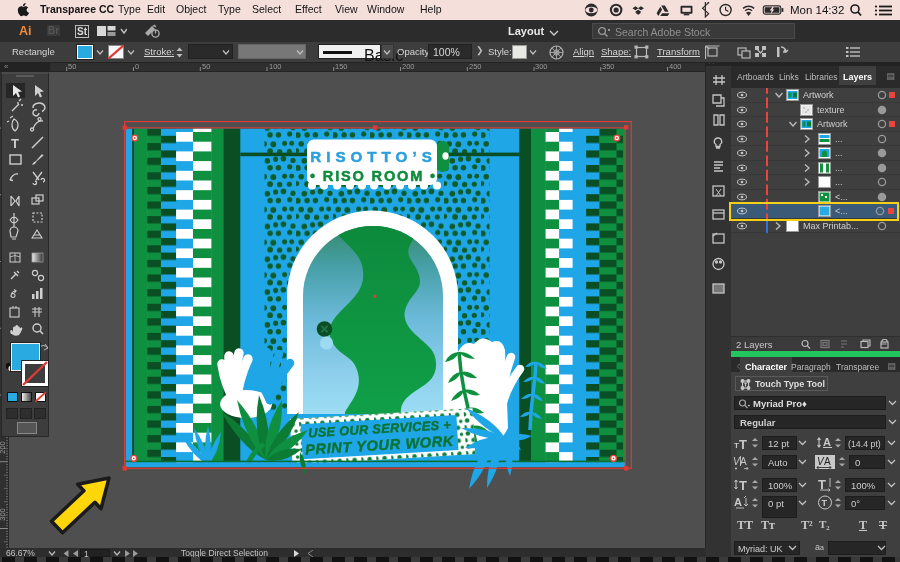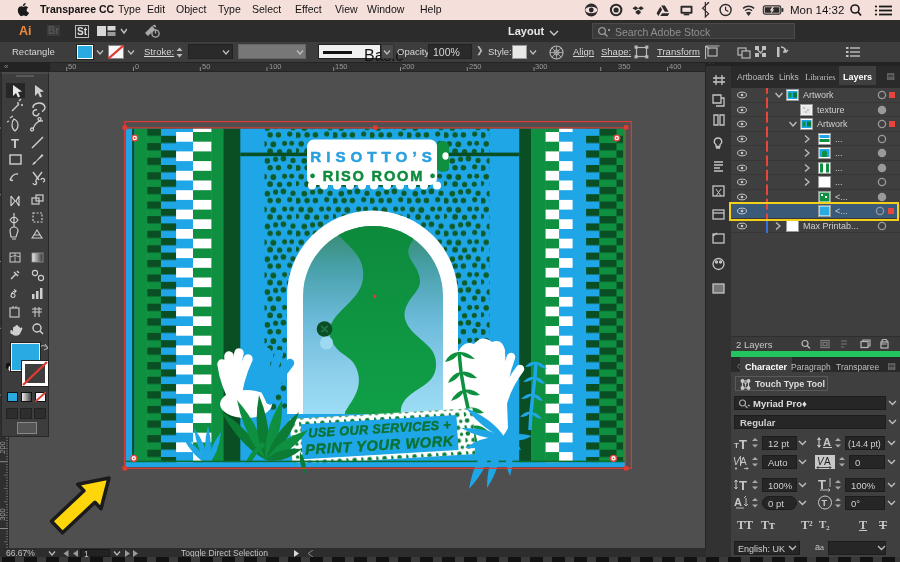--- a/index.html
+++ b/index.html
@@ -467,21 +467,21 @@
       <rect x="655.4" y="7" width="1" height="3" fill="#686868"></rect>
     </svg>
 <i style="left:19px;">50</i>
 <i style="left:86px;">0</i>
 <i style="left:153px;">50</i>
 <i style="left:220px;">100</i>
 <i style="left:286px;">150</i>
 <i style="left:353px;">200</i>
 <i style="left:420px;">250</i>
 <i style="left:486px;">300</i>
-<i style="left:569px;text-align:right;">350</i>
+<i style="left:553px;text-align:right;">350</i>
 <i style="left:620px;">400</i>
 </div>
 <div id="vruler">
 <svg width="9" height="486">
       <rect x="6" y="1.4" width="3" height="1" fill="#686868"></rect>
       <rect x="6" y="4.1" width="3" height="1" fill="#686868"></rect>
       <rect x="6" y="6.8" width="3" height="1" fill="#686868"></rect>
       <rect x="6" y="9.4" width="3" height="1" fill="#686868"></rect>
       <rect x="4" y="12.1" width="5" height="1" fill="#686868"></rect>
       <rect x="6" y="14.8" width="3" height="1" fill="#686868"></rect>
@@ -954,21 +954,21 @@
         <circle cx="10.5" cy="196" r="1" fill="#c4c4c4"></circle>
         <circle cx="14.5" cy="196" r="1" fill="#c4c4c4"></circle>
         <rect x="7" y="218" width="11" height="9" fill="#777"></rect>
       </g>
     </svg>
 </div>
 <div id="rpanel"></div>
 <div class="tabbar" style="top:66px;height:22px;">
 <span class="tab" style="left:6px;top:6px;font-size:8.5px;">Artboards</span>
 <span class="tab" style="left:48px;top:6px;font-size:8.5px;">Links</span>
-<span class="tab" style="left:74px;top:6px;font-size:8.5px;font-family:Liberation Serif, serif;">Libraries</span>
+<span class="tab" style="left:74px;top:6px;font-size:8.5px;">Libraries</span>
 <span class="tab atab" style="left:108px;top:0px;padding:6px 4px 3px 4px;font-size:9px;">Layers</span>
 <span class="tab" style="right:5px;top:5px;color:#888;">▤</span>
 </div>
 <div class="layerrow" style="top:88.0px;">
 <svg class="eye" width="11" height="9" viewBox="0 0 11 9">
       <ellipse cx="5.5" cy="4.5" rx="5" ry="3.2" fill="none" stroke="#c8c8c8" stroke-width="1.1"></ellipse>
       <circle cx="5.5" cy="4.5" r="1.5" fill="#c8c8c8"></circle>
     </svg>
 <div style="position:absolute;left:35px;top:0;height:14.5px;border-left:2.5px dashed #e8453c;"></div>
 <svg style="position:absolute;left:44px;top:4px;" width="8" height="6">
@@ -1294,21 +1294,21 @@
       <path d="M1,1 l3.5,3.5 3.5,-3.5" stroke="#c0c0c0" stroke-width="1.3" fill="none"></path>
     </svg>
     <svg class="cico" style="left:3px;top:123px;" width="16" height="15" viewBox="0 0 16 15">
       <text x="0" y="11" font-size="11" fill="#c8c8c8" font-family="Liberation Serif" font-weight="bold">A</text>
       <path d="M2,13 l8,0 M12,3 l0,8 m-2,-2 l2,2 2,-2 m-2,-8 l-2,2" stroke="#c8c8c8" stroke-width="0.9" fill="none"></path>
     </svg>
     <svg style="position:absolute;left:20px;top:125px;z-index:13;" width="8" height="12">
       <path d="M1,4 l3,-3 3,3 Z" fill="#a8a8a8"></path>
       <path d="M1,7.5 l3,3 3,-3 Z" fill="#a8a8a8"></path>
     </svg>
-    <div class="cbox" style="left:31px;top:124px;width:35px;height:14px;border-radius:7px;">
+    <div class="cbox" style="left:31px;top:124px;width:35px;height:22px;">
       <span style="position:absolute;left:5px;top:1px;font-size:9.5px;">0 pt</span>
     </div>
     <svg style="position:absolute;left:67px;top:128px;z-index:13;" width="9" height="6">
       <path d="M1,1 l3.5,3.5 3.5,-3.5" stroke="#c0c0c0" stroke-width="1.3" fill="none"></path>
     </svg>
     <svg class="cico" style="left:86px;top:123px;" width="16" height="15" viewBox="0 0 16 15">
       <circle cx="8" cy="7.5" r="6.5" fill="none" stroke="#c8c8c8" stroke-width="1"></circle>
       <text x="4.5" y="11" font-size="9" fill="#c8c8c8" font-family="Liberation Serif" font-weight="bold">T</text>
     </svg>
     <svg style="position:absolute;left:103px;top:125px;z-index:13;" width="8" height="12">
@@ -1321,21 +1321,21 @@
     <svg style="position:absolute;left:156px;top:128px;z-index:13;" width="9" height="6">
       <path d="M1,1 l3.5,3.5 3.5,-3.5" stroke="#c0c0c0" stroke-width="1.3" fill="none"></path>
     </svg>
     <div class="cico" style="left:6px;top:146px;font-size:12px;font-family:'Liberation Serif';font-weight:bold;">TT</div>
     <div class="cico" style="left:30px;top:146px;font-size:12px;font-family:'Liberation Serif';font-weight:bold;">Tт</div>
     <div class="cico" style="left:70px;top:146px;font-size:12px;font-family:'Liberation Serif';font-weight:bold;">T²</div>
     <div class="cico" style="left:88px;top:146px;font-size:11px;font-family:'Liberation Serif';font-weight:bold;">T₂</div>
     <div class="cico" style="left:128px;top:146px;font-size:12px;font-family:'Liberation Serif';font-weight:bold;text-decoration:underline;">T</div>
     <div class="cico" style="left:148px;top:146px;font-size:12px;font-family:'Liberation Serif';font-weight:bold;text-decoration:line-through;">T</div>
     <div class="cbox" style="left:3px;top:169px;width:66px;height:14px;">
-      <span style="position:absolute;left:3px;top:1px;font-size:9.5px;"><span style="white-space:nowrap;font-size:9px;">English: UK</span></span>
+      <span style="position:absolute;left:3px;top:1px;font-size:9.5px;"><span style="white-space:nowrap;font-size:9px;">Myriad: UK</span></span>
     </div>
     <svg style="position:absolute;left:57px;top:173px;z-index:13;" width="9" height="6">
       <path d="M1,1 l3.5,3.5 3.5,-3.5" stroke="#c0c0c0" stroke-width="1.3" fill="none"></path>
     </svg>
     <div class="cico" style="left:84px;top:170px;font-size:9px;">a<span style="font-size:7px;">a</span></div>
     <div class="cbox" style="left:97px;top:169px;width:58px;height:14px;"></div>
     <svg style="position:absolute;left:146px;top:173px;z-index:13;" width="9" height="6">
       <path d="M1,1 l3.5,3.5 3.5,-3.5" stroke="#c0c0c0" stroke-width="1.3" fill="none"></path>
     </svg>
 </div>

